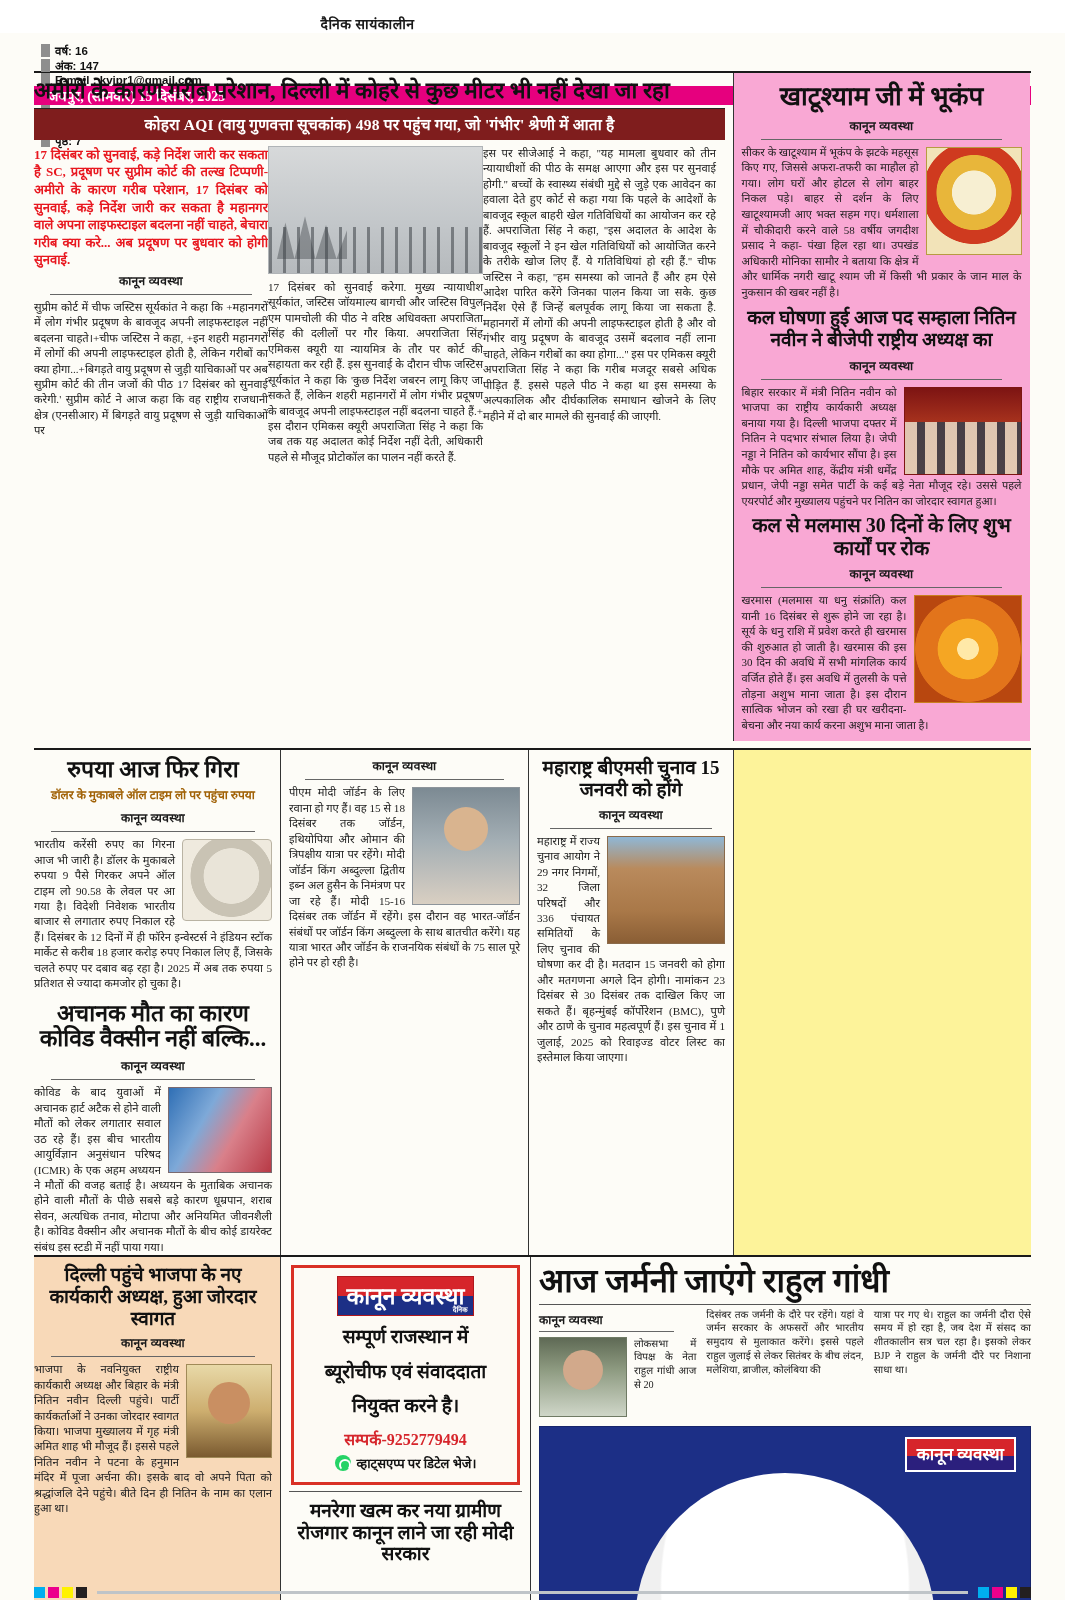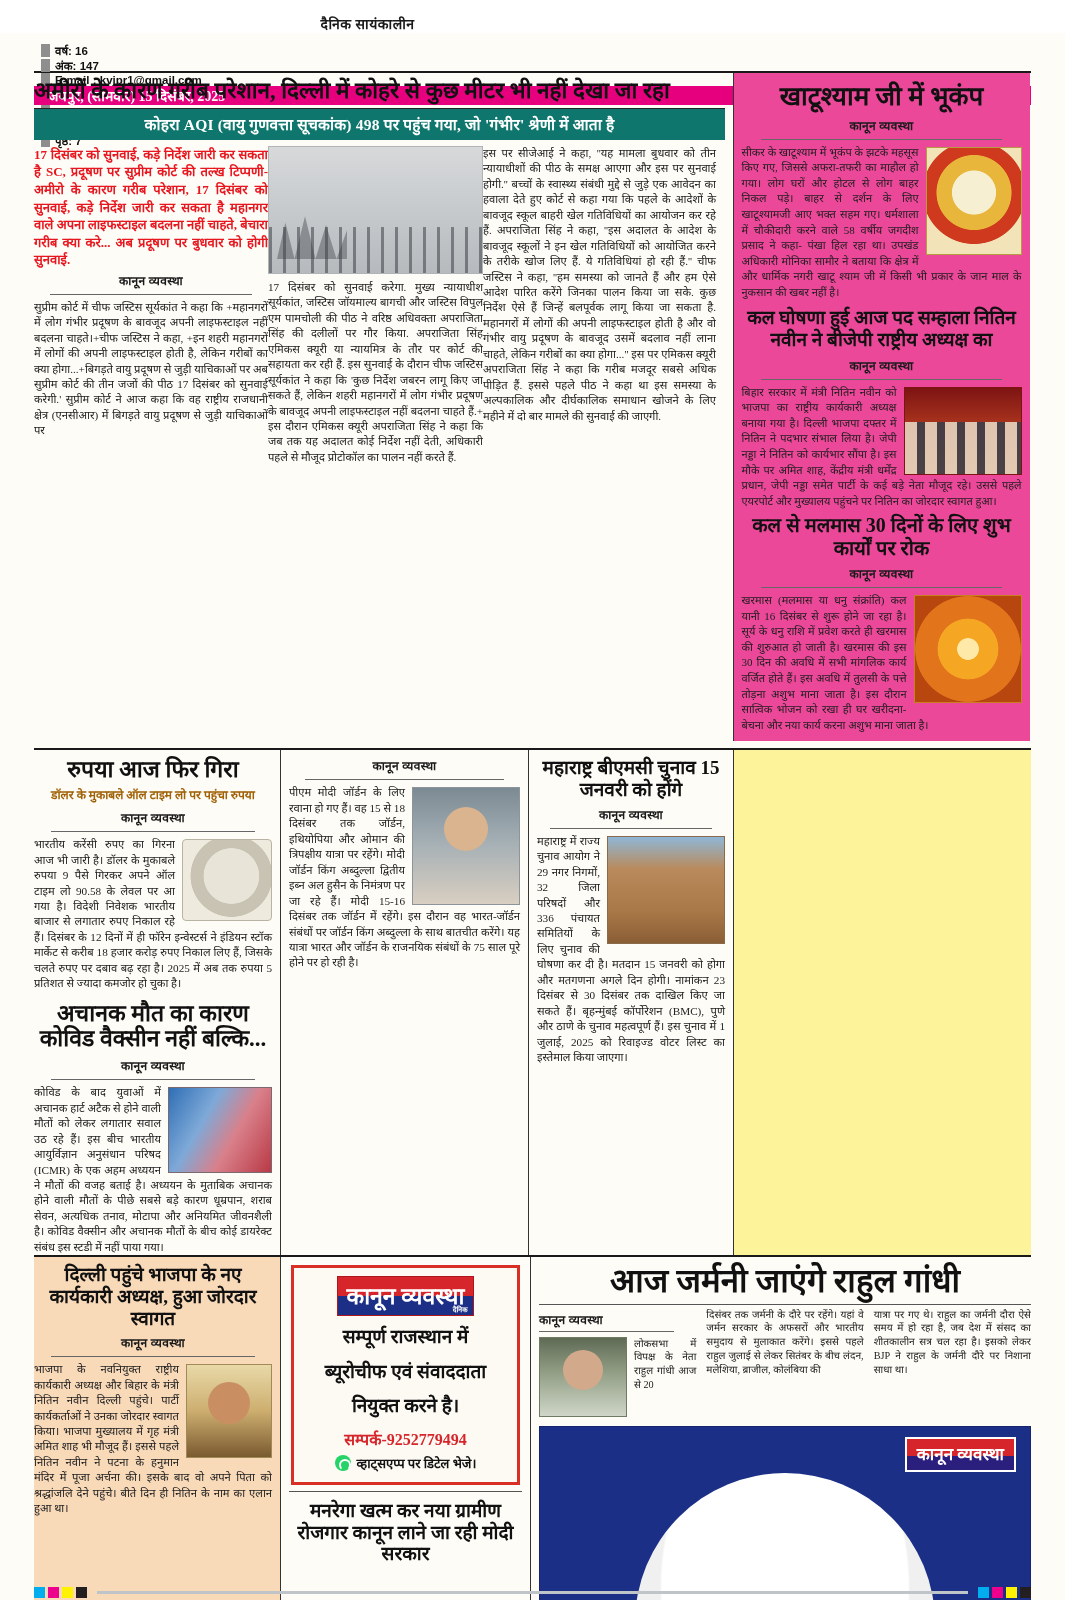--- a/index.html
+++ b/index.html
@@ -108,35 +108,35 @@
     hyphens: auto;
   }
 
   
   .content { margin: 6px 34px 0 34px; }
 
   .toprow { display: flex; gap: 0; }
   .lead-block { width: 700px; border-right: 1.5px solid #333; padding-right: 8px; }
   .yellow-col {
     width: 297px;
-    background: #ec4899;
+    background: #f9a8d4;
     padding: 6px 8px 8px 8px;
     border-left: 1.5px solid #333;
     margin-left: -1.5px;
   }
 
   .lead-h1 {
     font-size: 22.5px;
     line-height: 1.15;
     text-align: left;
     padding: 5px 0 4px 0;
     border-bottom: 1.5px solid #222;
   }
   .lead-sub {
-    background: #0f766e;
+    background: #7f1d1d;
     color: #fff;
     font-family: "Liberation Serif", serif;
     font-weight: bold;
     font-size: 15.5px;
     padding: 4px 8px 5px 8px;
     text-align: center;
     letter-spacing: .2px;
   }
   .lead-cols { display: flex; margin-top: 6px; }
   .lead-c1 { width: 234px; }
@@ -278,21 +278,21 @@
     font-size:16px;margin-top:8px;
   }
   .ad-wa{
     display:flex;align-items:center;justify-content:center;gap:6px;margin-top:4px;
     font-family:"Liberation Serif",serif;font-weight:bold;font-size:13px;color:#111;
   }
   .wa-icon{width:16px;height:16px;border-radius:50%;background:#25d366;display:inline-block;position:relative;}
   .wa-icon::after{content:"";position:absolute;left:4px;top:4px;width:8px;height:8px;border:2px solid #fff;border-radius:50%;border-bottom-color:transparent;}
 
   
-  .rahul-head { font-size: 33px; line-height:1.1; padding: 6px 0 4px 0; text-align:center; }
+  .rahul-head { font-size: 33px; line-height:1.1; padding: 6px 0 4px 0; text-align:left; }
   .rahul-cols { display:flex; gap:10px; margin-top: 3px; }
   .rcol { flex:1; }
   .rcol .body-txt{ font-size:10.2px; line-height:1.36; }
 
   
   .poster {
     margin-top: 6px;
     background: #1c2f86;
     padding: 8px 8px 0 8px;
     position: relative;

